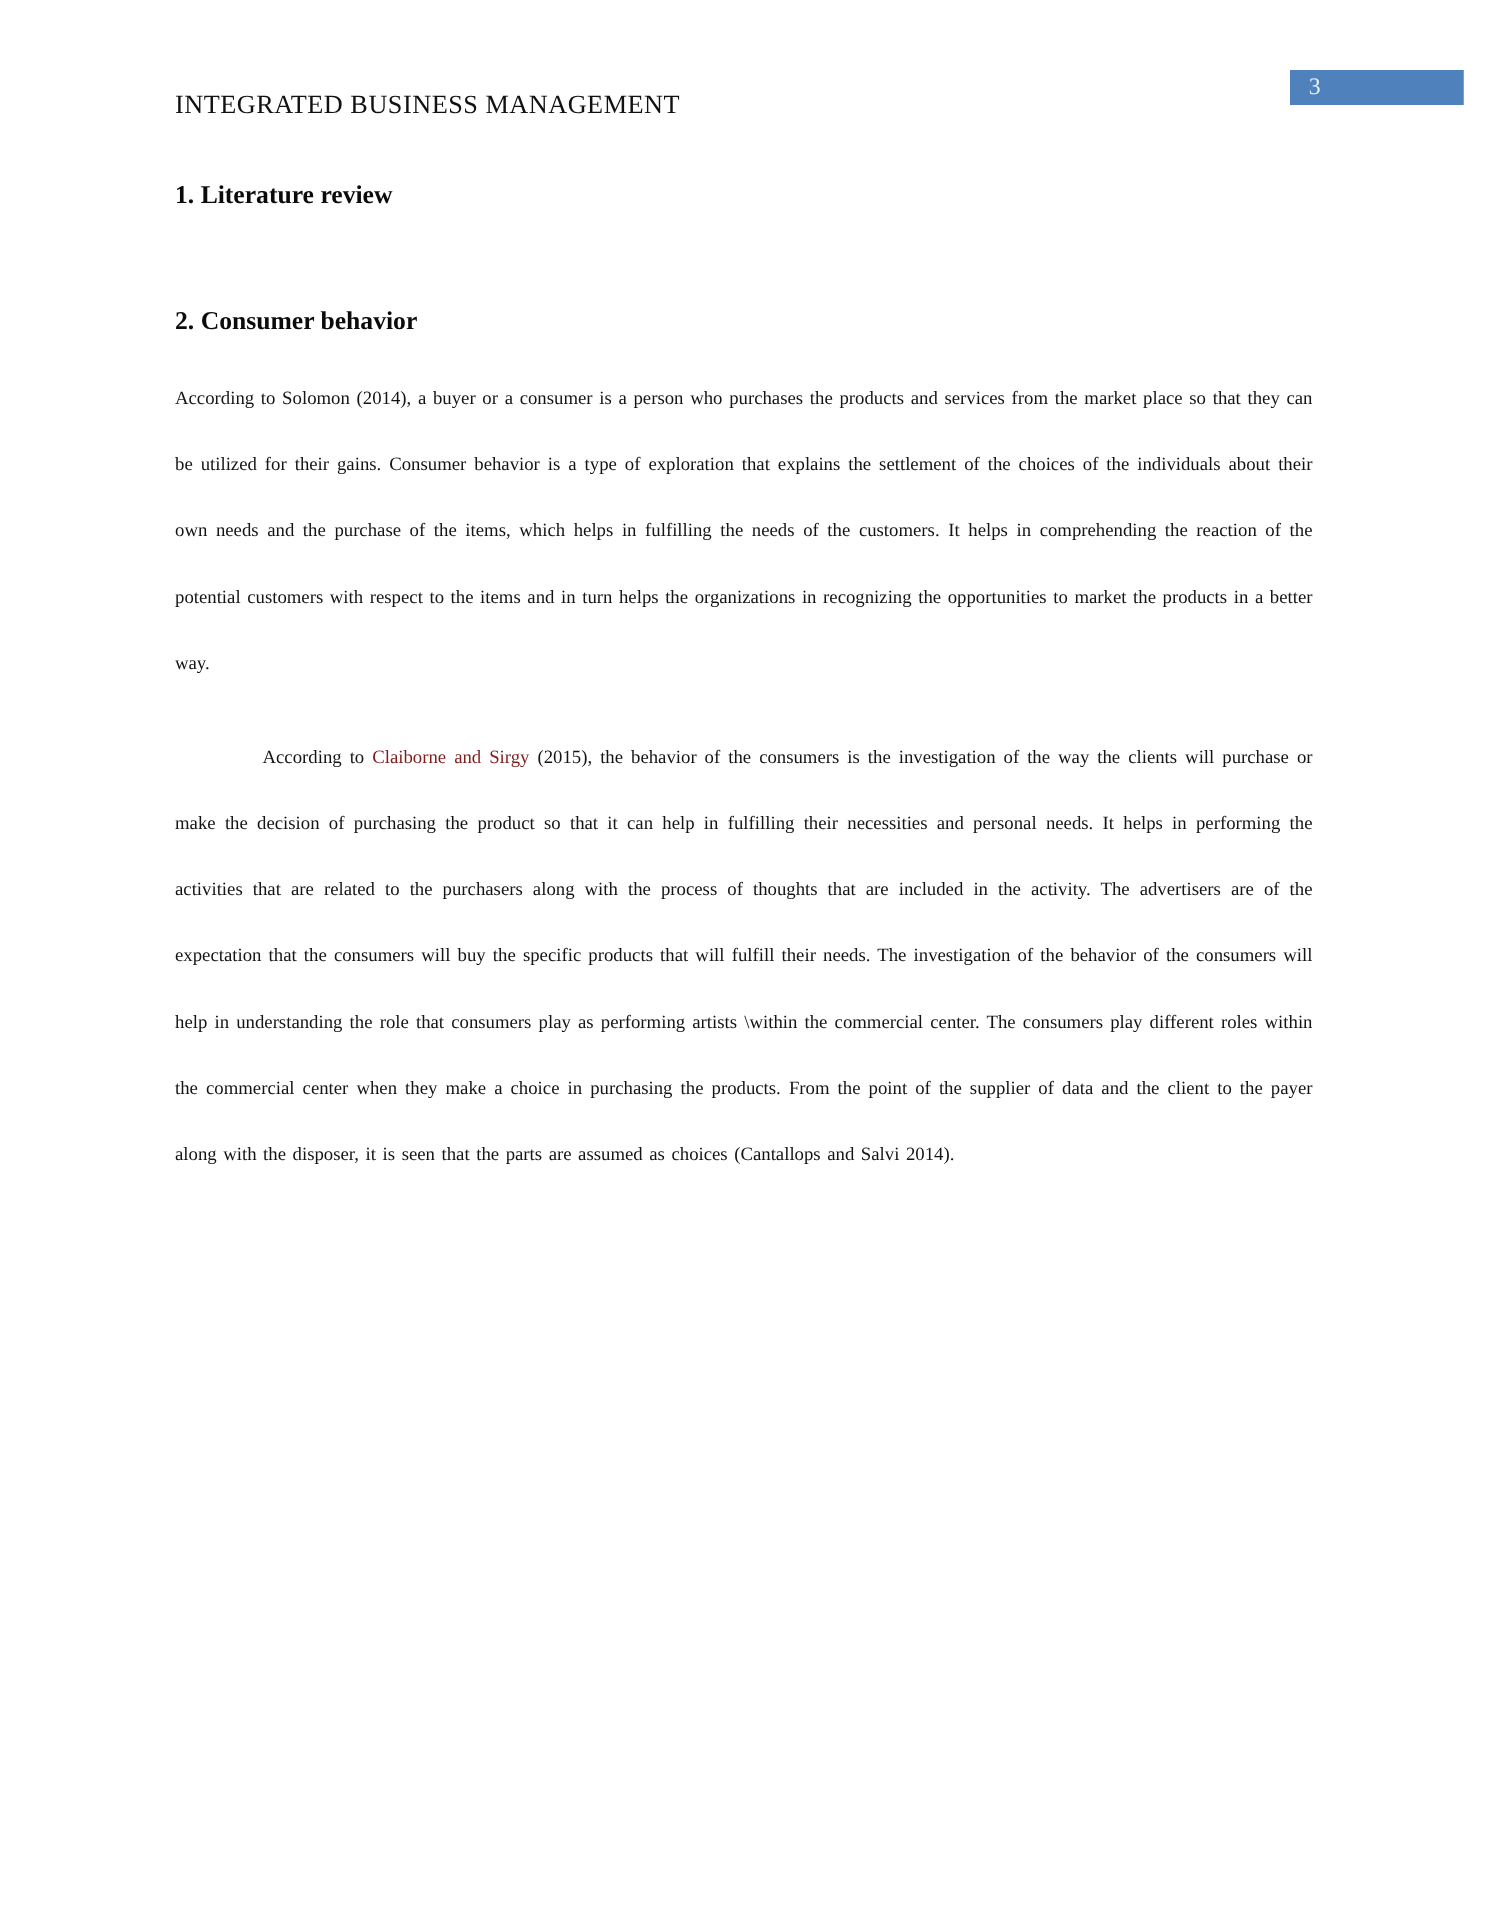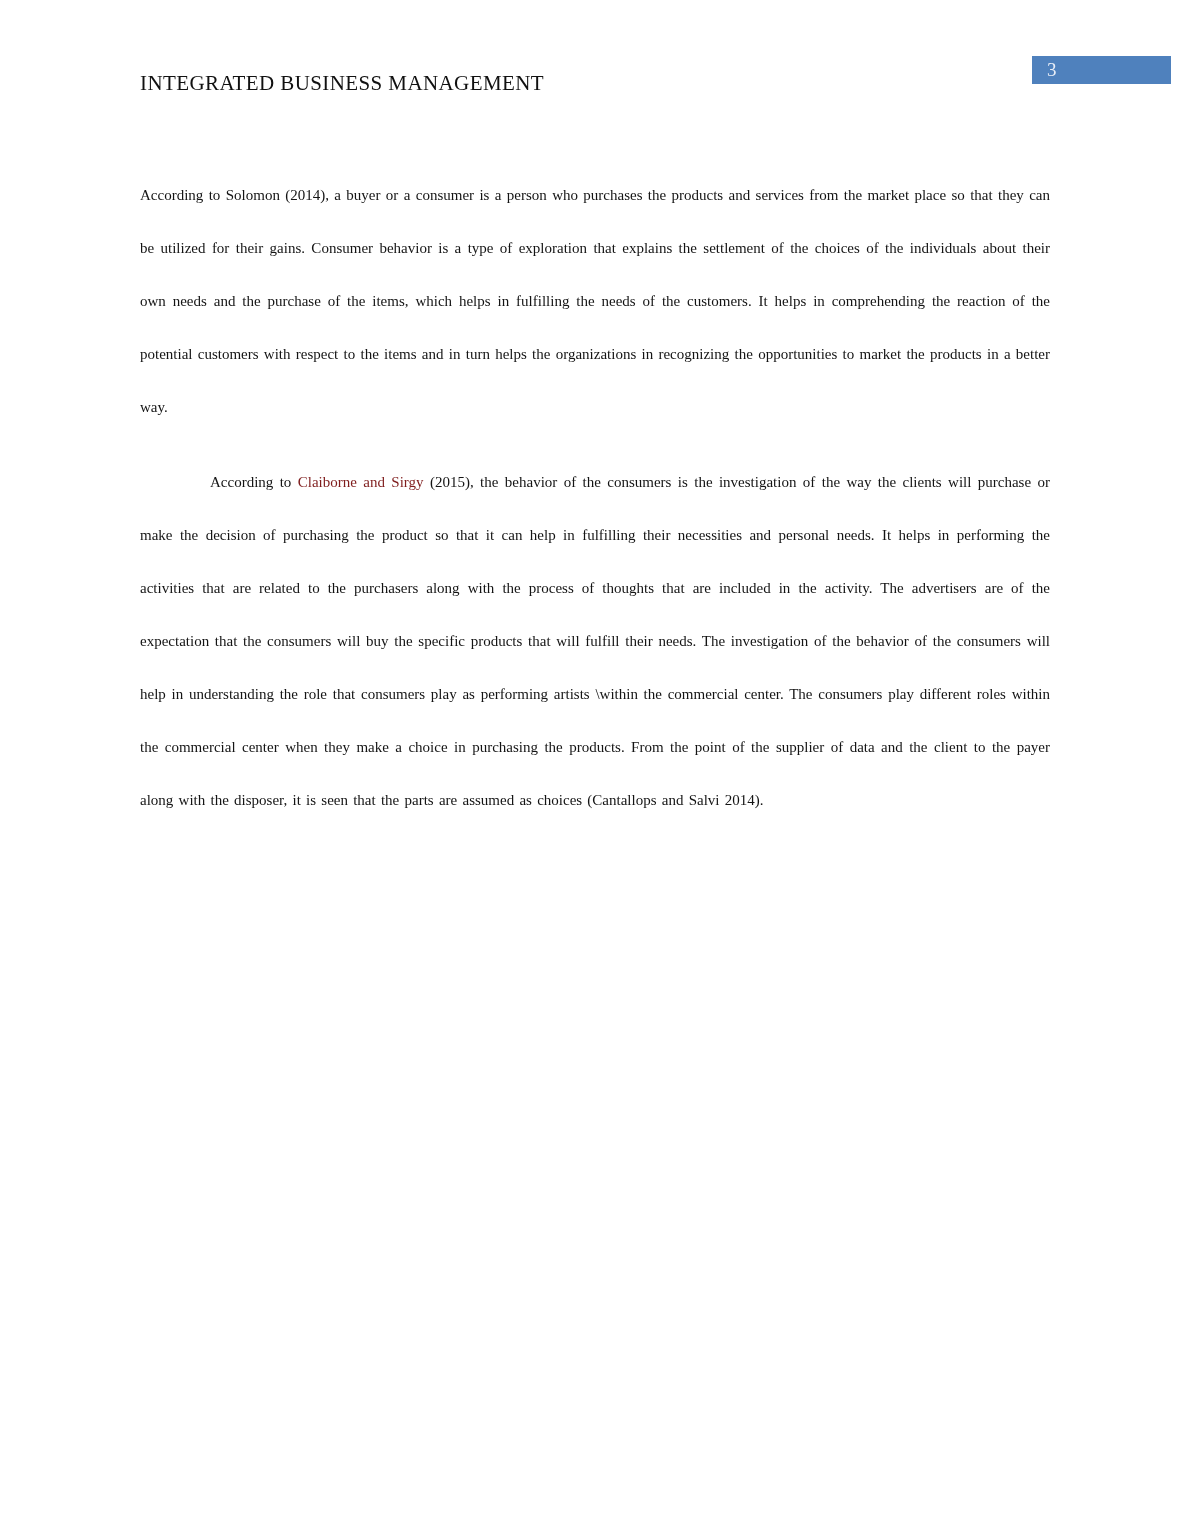--- a/index.html
+++ b/index.html
@@ -82,20 +82,22 @@
 <div class="page">
 
   <div class="running-head">INTEGRATED BUSINESS MANAGEMENT</div>
 
   <div class="page-number-box">
     <span class="page-number">3</span>
   </div>
 
   <div class="content">
 
+    <h1 class="heading">1. Literature review</h1>
 
+    <h2 class="heading heading-2">2. Consumer behavior</h2>
 
     <p class="para para-1">According to Solomon (2014), a buyer or a consumer is a person who purchases the products and services from the market place so that they can be utilized for their gains. Consumer behavior is a type of exploration that explains the settlement of the choices of the individuals about their own needs and the purchase of the items, which helps in fulfilling the needs of the customers. It helps in comprehending the reaction of the potential customers with respect to the items and in turn helps the organizations in recognizing the opportunities to market the products in a better way.</p>
 
     <p class="para para-2"><span>According to </span><span class="authors">Claiborne and Sirgy</span><span> (2015), the behavior of the consumers is the investigation of the way the clients will purchase or make the decision of purchasing the product so that it can help in fulfilling their necessities and personal needs. It helps in performing the activities that are related to the purchasers along with the process of thoughts that are included in the activity. The advertisers are of the expectation that the consumers will buy the specific products that will fulfill their needs. The investigation of the behavior of the consumers will help in understanding the role that consumers play as performing artists \within the commercial center. The consumers play different roles within the commercial center when they make a choice in purchasing the products. From the point of the supplier of data and the client to the payer along with the disposer, it is seen that the parts are assumed as choices (Cantallops and Salvi 2014).</span></p>
 
   </div>
 </div>
 
 </body></html>

